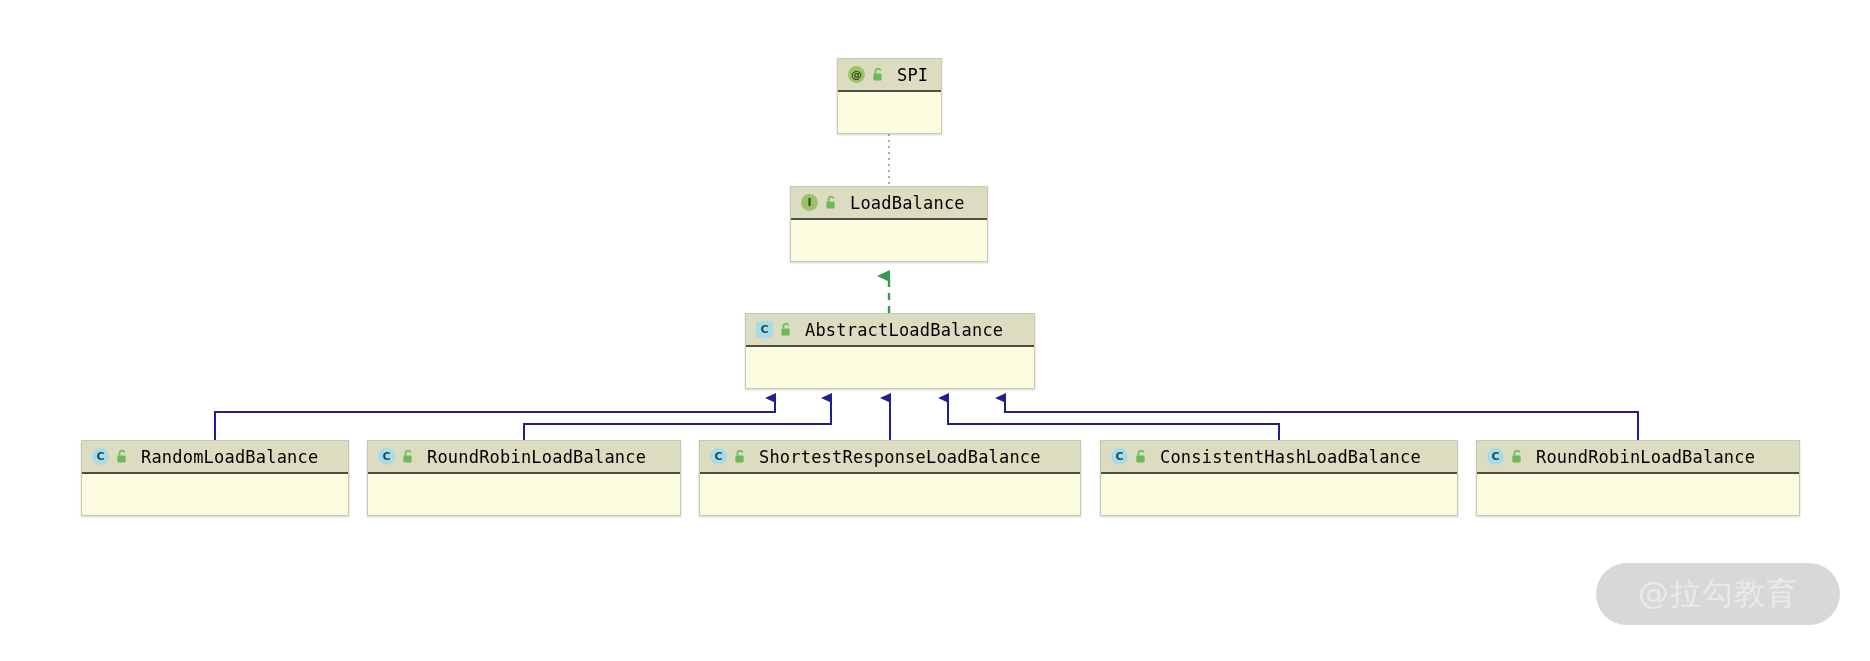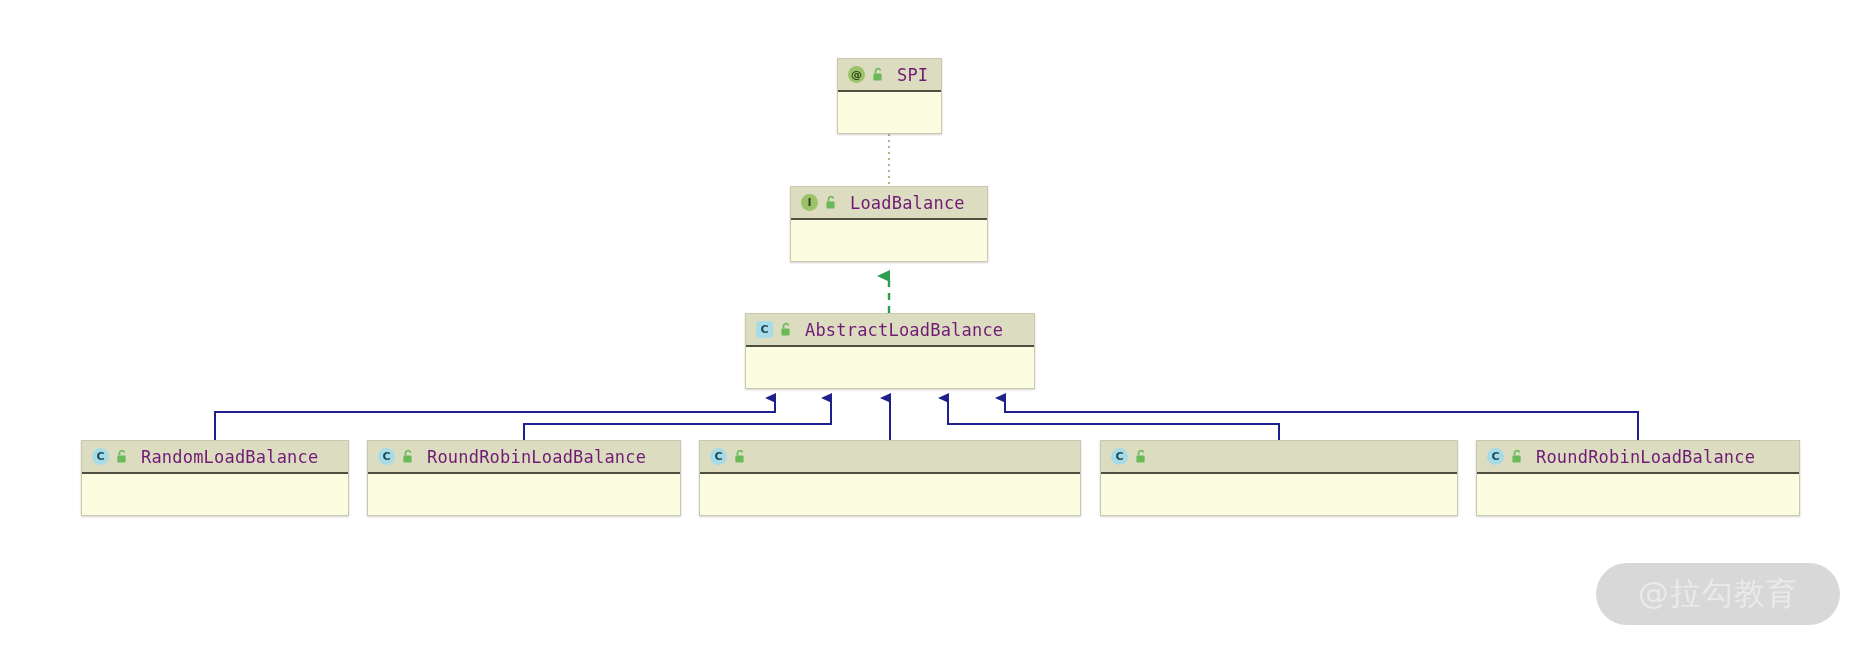--- a/index.html
+++ b/index.html
@@ -33,21 +33,21 @@
     height: 33px;
     padding: 0 10px;
     white-space: nowrap;
   }
   .uml-body {
     box-sizing: border-box;
     background: #fcfce0;
   }
   .uml-title {
     font-size: 17px;
-    color: #701a75;
+    color: #000000;
     letter-spacing: 0.2px;
     margin-left: 12px;
     font-family: "DejaVu Sans Mono", "Liberation Mono", monospace;
   }
 
   
   .ic {
     display: inline-block;
     flex: 0 0 auto;
     position: relative;
@@ -210,33 +210,35 @@
 
   <div class="uml-node" style="left:699px; top:440px; width:382px; height:76px;">
     <div class="uml-header">
       <span class="ic ic-circle blue">C</span>
       <span class="ic ic-lock">
         <svg viewBox="0 0 14 15" width="14" height="15" xmlns="http://www.w3.org/2000/svg">
           <path d="M4.5,6.5 L4.5,4.2 A2.6,2.6 0 0 1 9.6,3.6" fill="none" stroke="#6aba5a" stroke-width="1.7"></path>
           <rect x="2.4" y="6.4" width="8.2" height="7" rx="1" fill="#6aba5a"></rect>
         </svg>
       </span>
+      <span class="uml-title">ShortestResponseLoadBalance</span>
     </div>
     <div class="uml-body" style="height:41px;"></div>
   </div>
 
   <div class="uml-node" style="left:1100px; top:440px; width:358px; height:76px;">
     <div class="uml-header">
       <span class="ic ic-circle blue">C</span>
       <span class="ic ic-lock">
         <svg viewBox="0 0 14 15" width="14" height="15" xmlns="http://www.w3.org/2000/svg">
           <path d="M4.5,6.5 L4.5,4.2 A2.6,2.6 0 0 1 9.6,3.6" fill="none" stroke="#6aba5a" stroke-width="1.7"></path>
           <rect x="2.4" y="6.4" width="8.2" height="7" rx="1" fill="#6aba5a"></rect>
         </svg>
       </span>
+      <span class="uml-title">ConsistentHashLoadBalance</span>
     </div>
     <div class="uml-body" style="height:41px;"></div>
   </div>
 
   <div class="uml-node" style="left:1476px; top:440px; width:324px; height:76px;">
     <div class="uml-header">
       <span class="ic ic-circle blue">C</span>
       <span class="ic ic-lock">
         <svg viewBox="0 0 14 15" width="14" height="15" xmlns="http://www.w3.org/2000/svg">
           <path d="M4.5,6.5 L4.5,4.2 A2.6,2.6 0 0 1 9.6,3.6" fill="none" stroke="#6aba5a" stroke-width="1.7"></path>

